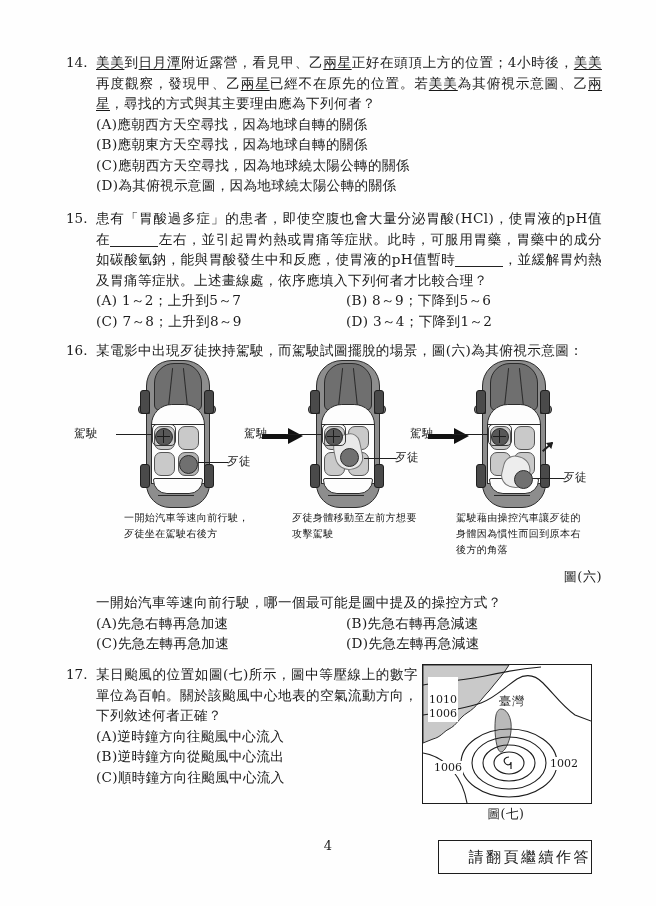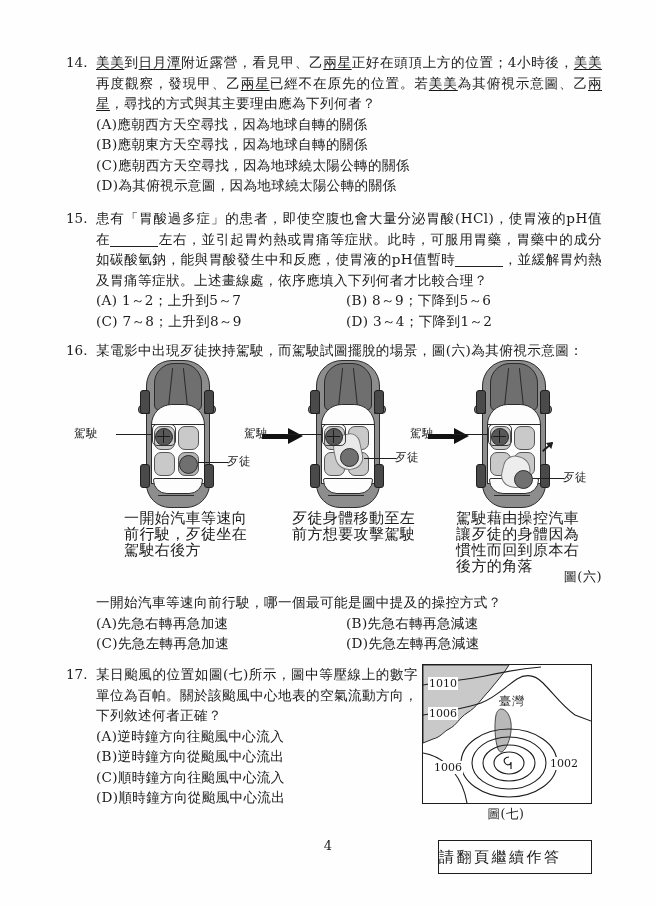--- a/index.html
+++ b/index.html
@@ -262,21 +262,21 @@
   .leader {
     position: absolute;
     height: 1px;
     background: #1f1f1f;
   }
 
   .cap {
     position: absolute;
     top: 152px;
     width: 160px;
-    font-size: 15px;
+    font-size: 10px;
     line-height: 16px;
     letter-spacing: 0.4px;
     text-align: left;
   }
   .c1 .cap { left: 22px; width: 130px;}
   .c2 .cap { left: 20px; width: 130px;}
   .c3 .cap { left: 18px; width: 130px;}
 
   #fig6-label {
     position: absolute;
@@ -343,21 +343,21 @@
   }
   #continue-box {
     position: absolute;
     left: 438px;
     top: 840px;
     width: 152px;
     height: 32px;
     border: 1.3px solid #1d1d1d;
     display: flex;
     align-items: center;
-    justify-content: flex-start;
+    justify-content: flex-end;
     font-size: 15px;
     letter-spacing: 2.5px;
   }
 </style>
 </head>
 <body>
 
 <div class="page">
 
   <div class="q" id="q14" style="top:52px;">
@@ -534,21 +534,20 @@
 
   <div class="q" id="q17" style="top:664px; width:352px;">
     <div class="q-row">
       <div class="q-num">17.</div>
       <div class="q-body">
         <div class="stem">某日颱風的位置如圖(七)所示，圖中等壓線上的數字單位為百帕。關於該颱風中心地表的空氣流動方向，下列敘述何者正確？</div>
         <div class="opts opt-stack">
           <div class="opt">(A)逆時鐘方向往颱風中心流入</div>
           <div class="opt">(B)逆時鐘方向從颱風中心流出</div>
           <div class="opt">(C)順時鐘方向往颱風中心流入</div>
-          <div class="opt">(D)順時鐘方向從颱風中心流出</div>
         </div>
       </div>
     </div>
   </div>
 
   <div id="fig7">
     <svg width="168" height="138" viewBox="0 0 168 138" xmlns="http://www.w3.org/2000/svg">
 
       <path d="M0,0 L86,0 C80,10 72,18 66,26 C58,34 54,42 44,48
                C36,53 34,60 26,64 C20,67 18,72 10,74 L0,78 Z" fill="#c9c9c9" stroke="#2a2a2a" stroke-width="1"></path>
@@ -568,21 +567,21 @@
       <ellipse cx="86" cy="98" rx="26" ry="18" fill="none" stroke="#1d1d1d" stroke-width="1.1"></ellipse>
       <ellipse cx="86" cy="98" rx="15" ry="11" fill="none" stroke="#1d1d1d" stroke-width="1.1"></ellipse>
 
       <g stroke="#1d1d1d" fill="none" stroke-width="1.2">
         <path d="M86,92 C82,92 80,95 82,98 C84,101 88,100 88,97 L88,104"></path>
       </g>
 
       <line x1="8" y1="20" x2="16" y2="19" stroke="#1d1d1d" stroke-width="1"></line>
       <line x1="8" y1="50" x2="16" y2="49" stroke="#1d1d1d" stroke-width="1"></line>
     </svg>
-    <div style="position:absolute;left:5px;top:12px;font-size:11px;background:#fff;padding:0 1px;">1010</div>
+    <div style="position:absolute;left:5px;top:12px;font-size:11px;background:#fff;padding:16px 1px;">1010</div>
     <div style="position:absolute;left:5px;top:42px;font-size:11px;background:#fff;padding:0 1px;">1006</div>
     <div style="position:absolute;left:10px;top:96px;font-size:11px;background:#fff;padding:0 1px;">1006</div>
     <div style="position:absolute;left:126px;top:92px;font-size:11px;background:#fff;padding:0 1px;">1002</div>
     <div style="position:absolute;left:76px;top:28px;font-size:12px;letter-spacing:1px;">臺灣</div>
   </div>
 
   <div id="fig7-label">圖(七)</div>
 
   <div id="page-number">4</div>
   <div id="continue-box">

